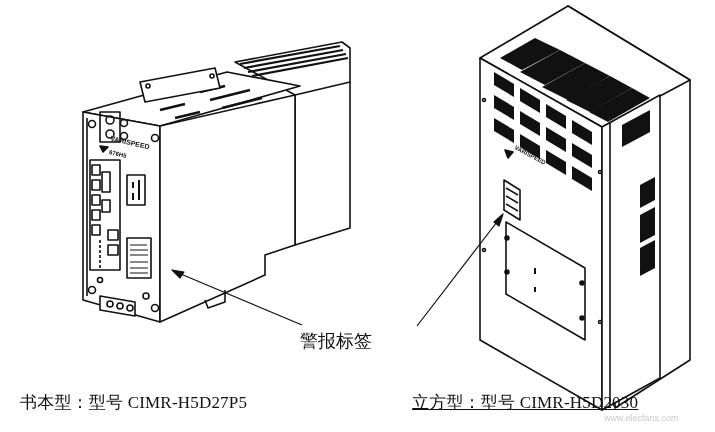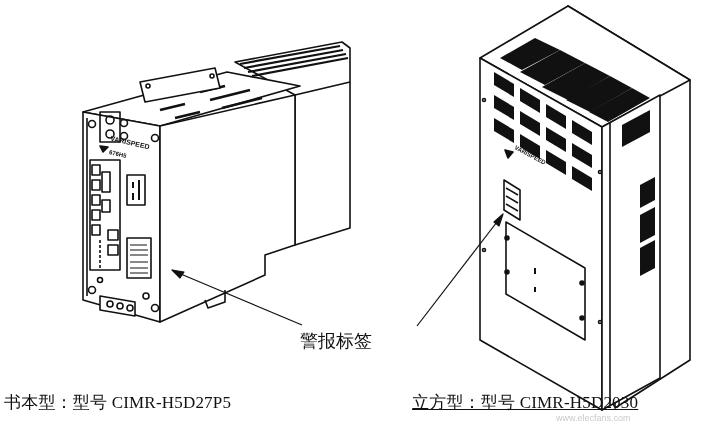--- a/index.html
+++ b/index.html
@@ -174,16 +174,16 @@
     </g>
   </g>
 </svg>
 
 <div class="abs brand" style="left:110px;top:139px;transform:rotate(13deg);">VARISPEED</div>
 <div class="abs brand" style="left:109px;top:151px;transform:rotate(13deg);font-size:6px;">676H5</div>
 <div class="abs brand" style="left:513px;top:152px;transform:rotate(28deg);font-size:6px;">VARISPEED</div>
 
 <div class="abs callout" style="left:300px;top:329px;text-align:center;">警报标签</div>
 
-<div class="abs caption" style="left:4px;top:391px;text-align:center;">书本型：型号 CIMR-H5D27P5</div>
+<div class="abs caption" style="left:20px;top:391px;text-align:center;">书本型：型号 CIMR-H5D27P5</div>
 <div class="abs caption" style="left:412px;top:391px;text-decoration:underline;">立方型：型号 CIMR-H5D2030</div>
 
-<div class="abs wm" style="left:556px;top:413px;">www.elecfans.com</div>
+<div class="abs wm" style="left:604px;top:413px;">www.elecfans.com</div>
 
 </body></html>

